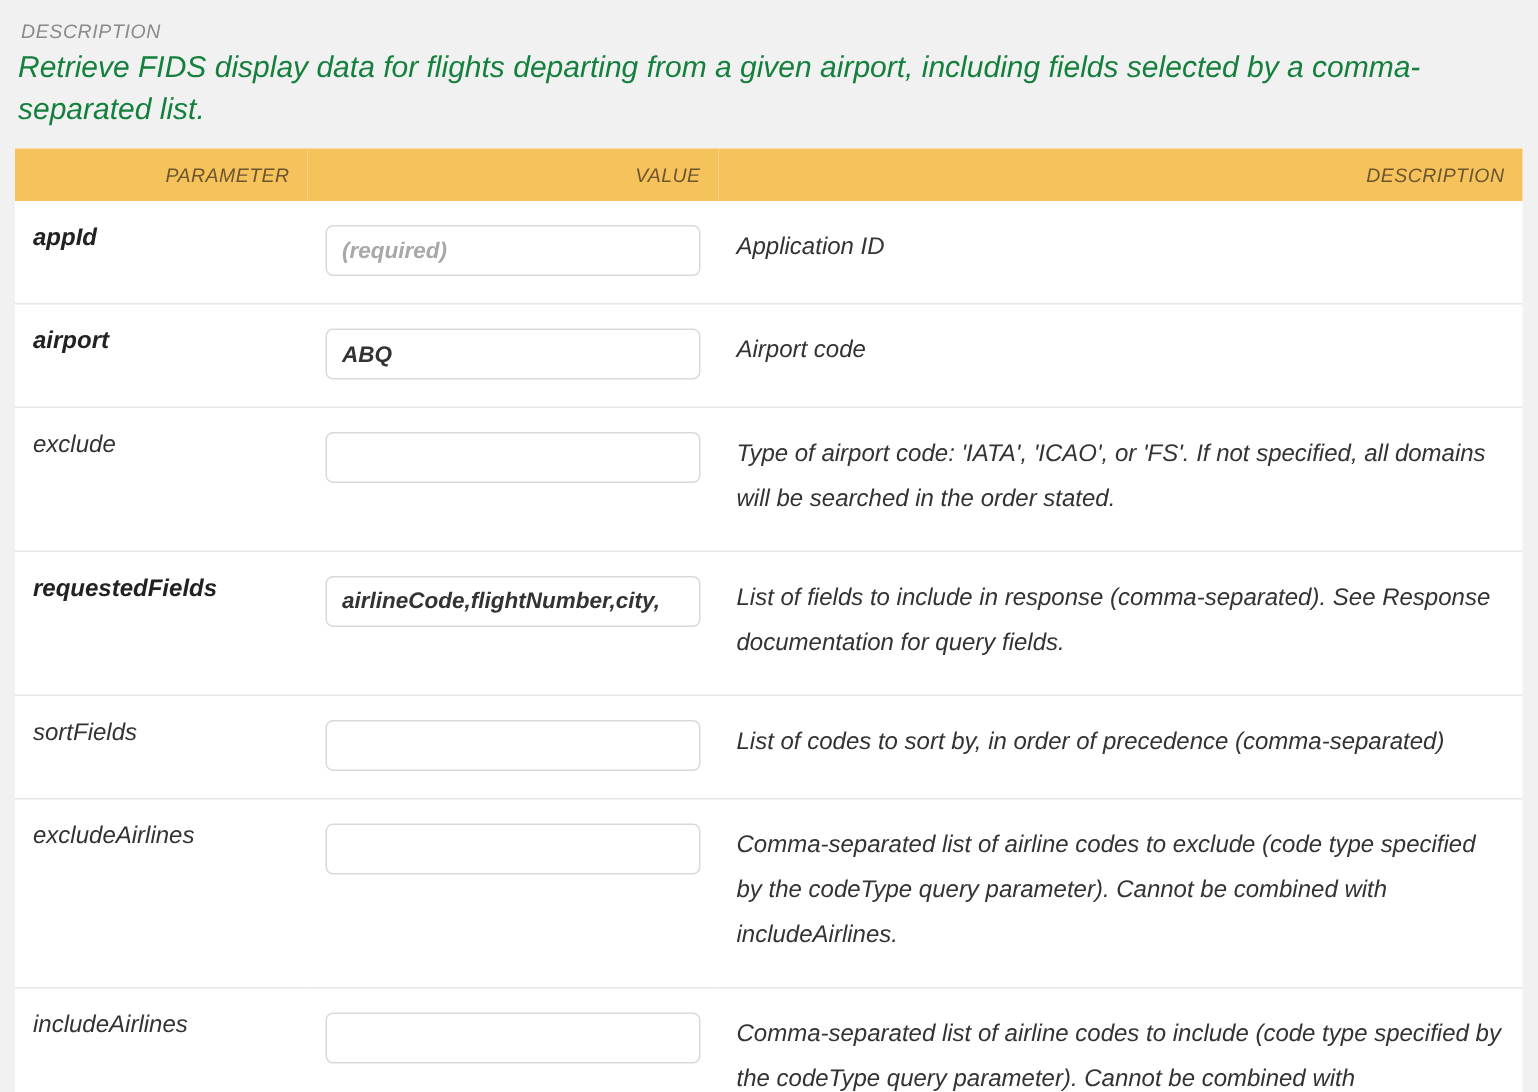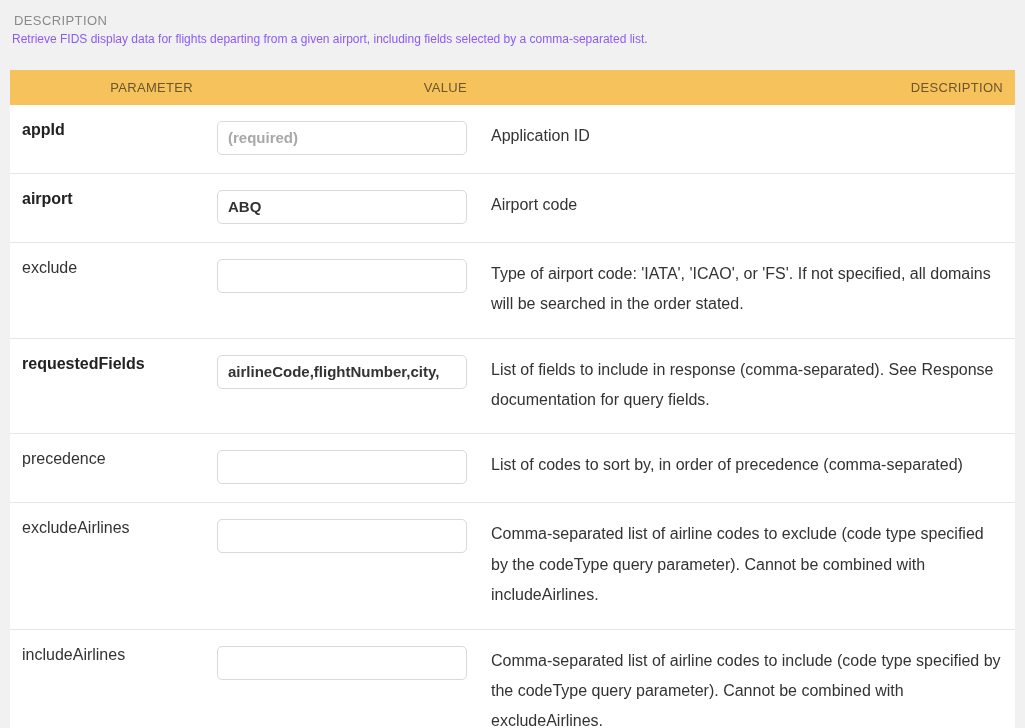--- a/index.html
+++ b/index.html
@@ -1,34 +1,34 @@
 <!DOCTYPE html>
 <html><head>
 <meta charset="utf-8">
 <style>
-  * { box-sizing: border-box; }
+  * { box-sizing: border-box; font-style: italic; }
   body {
     margin: 0;
     padding: 10px;
     background: #f1f1f1;
     font-family: -apple-system, BlinkMacSystemFont, "Segoe UI", Helvetica, Arial, sans-serif;
     color: #333;
     font-size: 16px;
     width: 1025px;
   }
   .section-label {
     font-size: 13px;
     color: #8a8a8a;
     letter-spacing: 0.4px;
     margin: 3px 0 3px 4px;
   }
   .section-desc {
-    font-size: 12px;
-    color: #8b5cf6;
-    margin: 0 0 22px 2px;
+    font-size: 20px;
+    color: #15803d;
+    margin: 0 0 12px 2px;
     line-height: 1.4;
   }
   .param-table {
     width: 100%;
     background: #ffffff;
     border-collapse: collapse;
   }
   .param-table thead th {
     background: #f5c25b;
     color: #6b5630;
@@ -111,21 +111,21 @@
 
     <tr>
       <td class="param-name req">requestedFields</td>
       <td>
         <input class="value-input" type="text" value="airlineCode,flightNumber,city," style="">
       </td>
       <td class="desc-cell">List of fields to include in response (comma-separated). See Response documentation for query fields.</td>
     </tr>
 
     <tr>
-      <td class="param-name">precedence</td>
+      <td class="param-name">sortFields</td>
       <td>
         <input class="value-input" type="text" style="">
       </td>
       <td class="desc-cell">List of codes to sort by, in order of precedence (comma-separated)</td>
     </tr>
 
     <tr>
       <td class="param-name">excludeAirlines</td>
       <td>
         <input class="value-input" type="text" style="">

